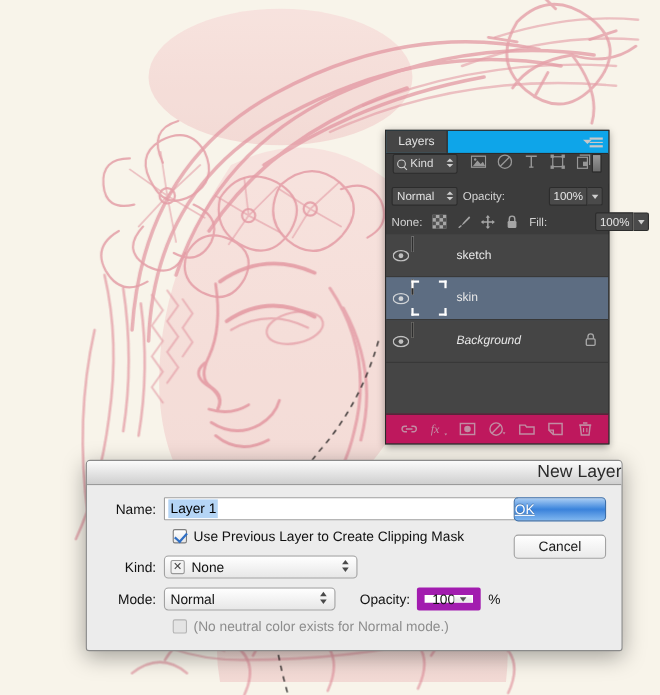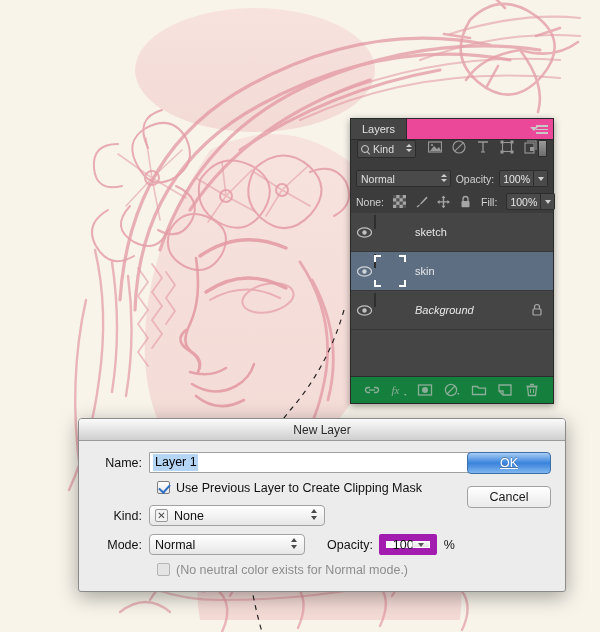--- a/index.html
+++ b/index.html
@@ -21,21 +21,21 @@
   .layers-panel{
     position:absolute; left:350px; top:118px;
     width:204px; height:286px;
     background:#3c3c3c;
     border:1px solid #2a2a2a;
     box-shadow:0 2px 7px rgba(0,0,0,.38);
     font-size:11px; color:#cfcfcf;
     user-select:none;
   }
   .panel-tabbar{
-    height:21px; background:#ec4899;
+    height:21px; background:#0ea5e9;
     border-bottom:1px solid #2b2b2b;
     display:flex; align-items:stretch; position:relative;
   }
   .panel-tab{
     padding:0 11px; display:flex; align-items:center;
     background:#454545; color:#e2e2e2; font-size:11px;
     border-right:1px solid #2b2b2b;
   }
   .panel-menu-icon{
     position:absolute; right:5px; top:5px;
@@ -84,21 +84,21 @@
     display:flex; align-items:center; padding:0 4px; position:relative;
   }
   .blend-select .arrows{ position:absolute; right:3px; top:2.5px;}
   .blend-select .arrows i{display:block;width:0;height:0;border-left:3px solid transparent;border-right:3px solid transparent;}
   .blend-select .arrows i.up{border-bottom:3.5px solid #cfcfcf;margin-bottom:2px;}
   .blend-select .arrows i.dn{border-top:3.5px solid #cfcfcf;}
   .lbl{ font-size:10.5px; color:#d2d2d2; }
   .num-field{
     height:17px; min-width:34px; background:#4a4a4a; border:1px solid #2c2c2c;
     border-radius:2px 0 0 2px; color:#e6e6e6; font-size:10.5px;
-    display:flex; align-items:center; justify-content:center; padding:0 3px;
+    display:flex; align-items:center; justify-content:center; padding:0 3px;margin-left:35px;
   }
   .num-arrow{
     width:14px; height:17px; background:#4a4a4a; border:1px solid #2c2c2c; border-left:none;
     border-radius:0 2px 2px 0; display:flex; align-items:center; justify-content:center;
   }
   .num-arrow i{ width:0;height:0;border-left:3.5px solid transparent;border-right:3.5px solid transparent;border-top:4px solid #cfcfcf;}
 
   .lock-row{ height:23px; display:flex; align-items:center; padding:0 5px; gap:9px; }
   .lock-icons{ display:flex; align-items:center; gap:9px; }
   .lk{ width:13px; height:13px; opacity:.72; }
@@ -128,55 +128,55 @@
   .brackets i.tl{ left:0; top:0; border-right:none; border-bottom:none;}
   .brackets i.tr{ right:0; top:0; border-left:none; border-bottom:none;}
   .brackets i.bl{ left:0; bottom:0; border-right:none; border-top:none;}
   .brackets i.br{ right:0; bottom:0; border-left:none; border-top:none;}
   .layer-name{ font-size:11px; color:#e8e8e8; flex:1 1 auto;}
   .layer-name.italic{ font-style:italic; }
   .layer-lock{ margin-right:10px; opacity:.75; }
 
   .panel-footer{
     position:absolute; left:0; right:0; bottom:0; height:27px;
-    background:#15803d; border-top:1px solid #2c2c2c;
+    background:#be185d; border-top:1px solid #2c2c2c;
     display:flex; align-items:center; justify-content:space-around; padding:0 8px;
   }
   .ft{ width:16px; height:16px; opacity:.68; }
 
   
   .dialog{
     position:absolute; left:78px; top:418px; width:488px; height:174px;
     background:#ececec;
     border:1px solid #8a8a8a; border-radius:4px 4px 3px 3px;
     box-shadow:0 5px 20px rgba(0,0,0,.34);
     overflow:hidden;
   }
   .dlg-title{
     height:22px; background:linear-gradient(#fbfbfb,#cfcfcf);
     border-bottom:1px solid #9a9a9a;
-    display:flex; align-items:center; justify-content:center;
-    font-size:12px; color:#2a2a2a;
+    display:flex; align-items:center; justify-content:flex-end;
+    font-size:16px; color:#2a2a2a;
   }
   .dlg-body{ position:relative; height:151px; padding:11px 14px 0 14px;}
   .frow{ display:flex; align-items:center; margin-bottom:8px; }
   .flabel{ width:56px; text-align:right; font-size:12.5px; color:#111; padding-right:7px; flex:0 0 auto;}
   .name-input{
     width:322px; height:21px; background:#fff; border:1px solid #a0a0a0; border-radius:1px;
     display:flex; align-items:center; padding:0 3px;
   }
   .name-input .sel{
     background:#b5d5f5; color:#000; font-size:12.5px; padding:1px 1px 1px 2px; line-height:15px;
   }
   .ok-btn{
     position:absolute; right:14px; top:11px;
     width:84px; height:22px; border-radius:4px;
     background:linear-gradient(#a9cdf4,#3e87dd 48%,#3c83db 52%,#7fb6ef);
     border:1px solid #3c6ea8; color:#fff; font-size:12.5px;
-    display:flex; align-items:center; justify-content:center;
+    display:flex; align-items:center; 
     text-shadow:0 -1px 0 rgba(0,0,0,.25);
     text-decoration:underline;
   }
   .cancel-btn{
     position:absolute; right:14px; top:45px;
     width:84px; height:22px; border-radius:4px;
     background:linear-gradient(#ffffff,#eaeaea);
     border:1px solid #a2a2a2; color:#1a1a1a; font-size:12.5px;
     display:flex; align-items:center; justify-content:center;
   }

